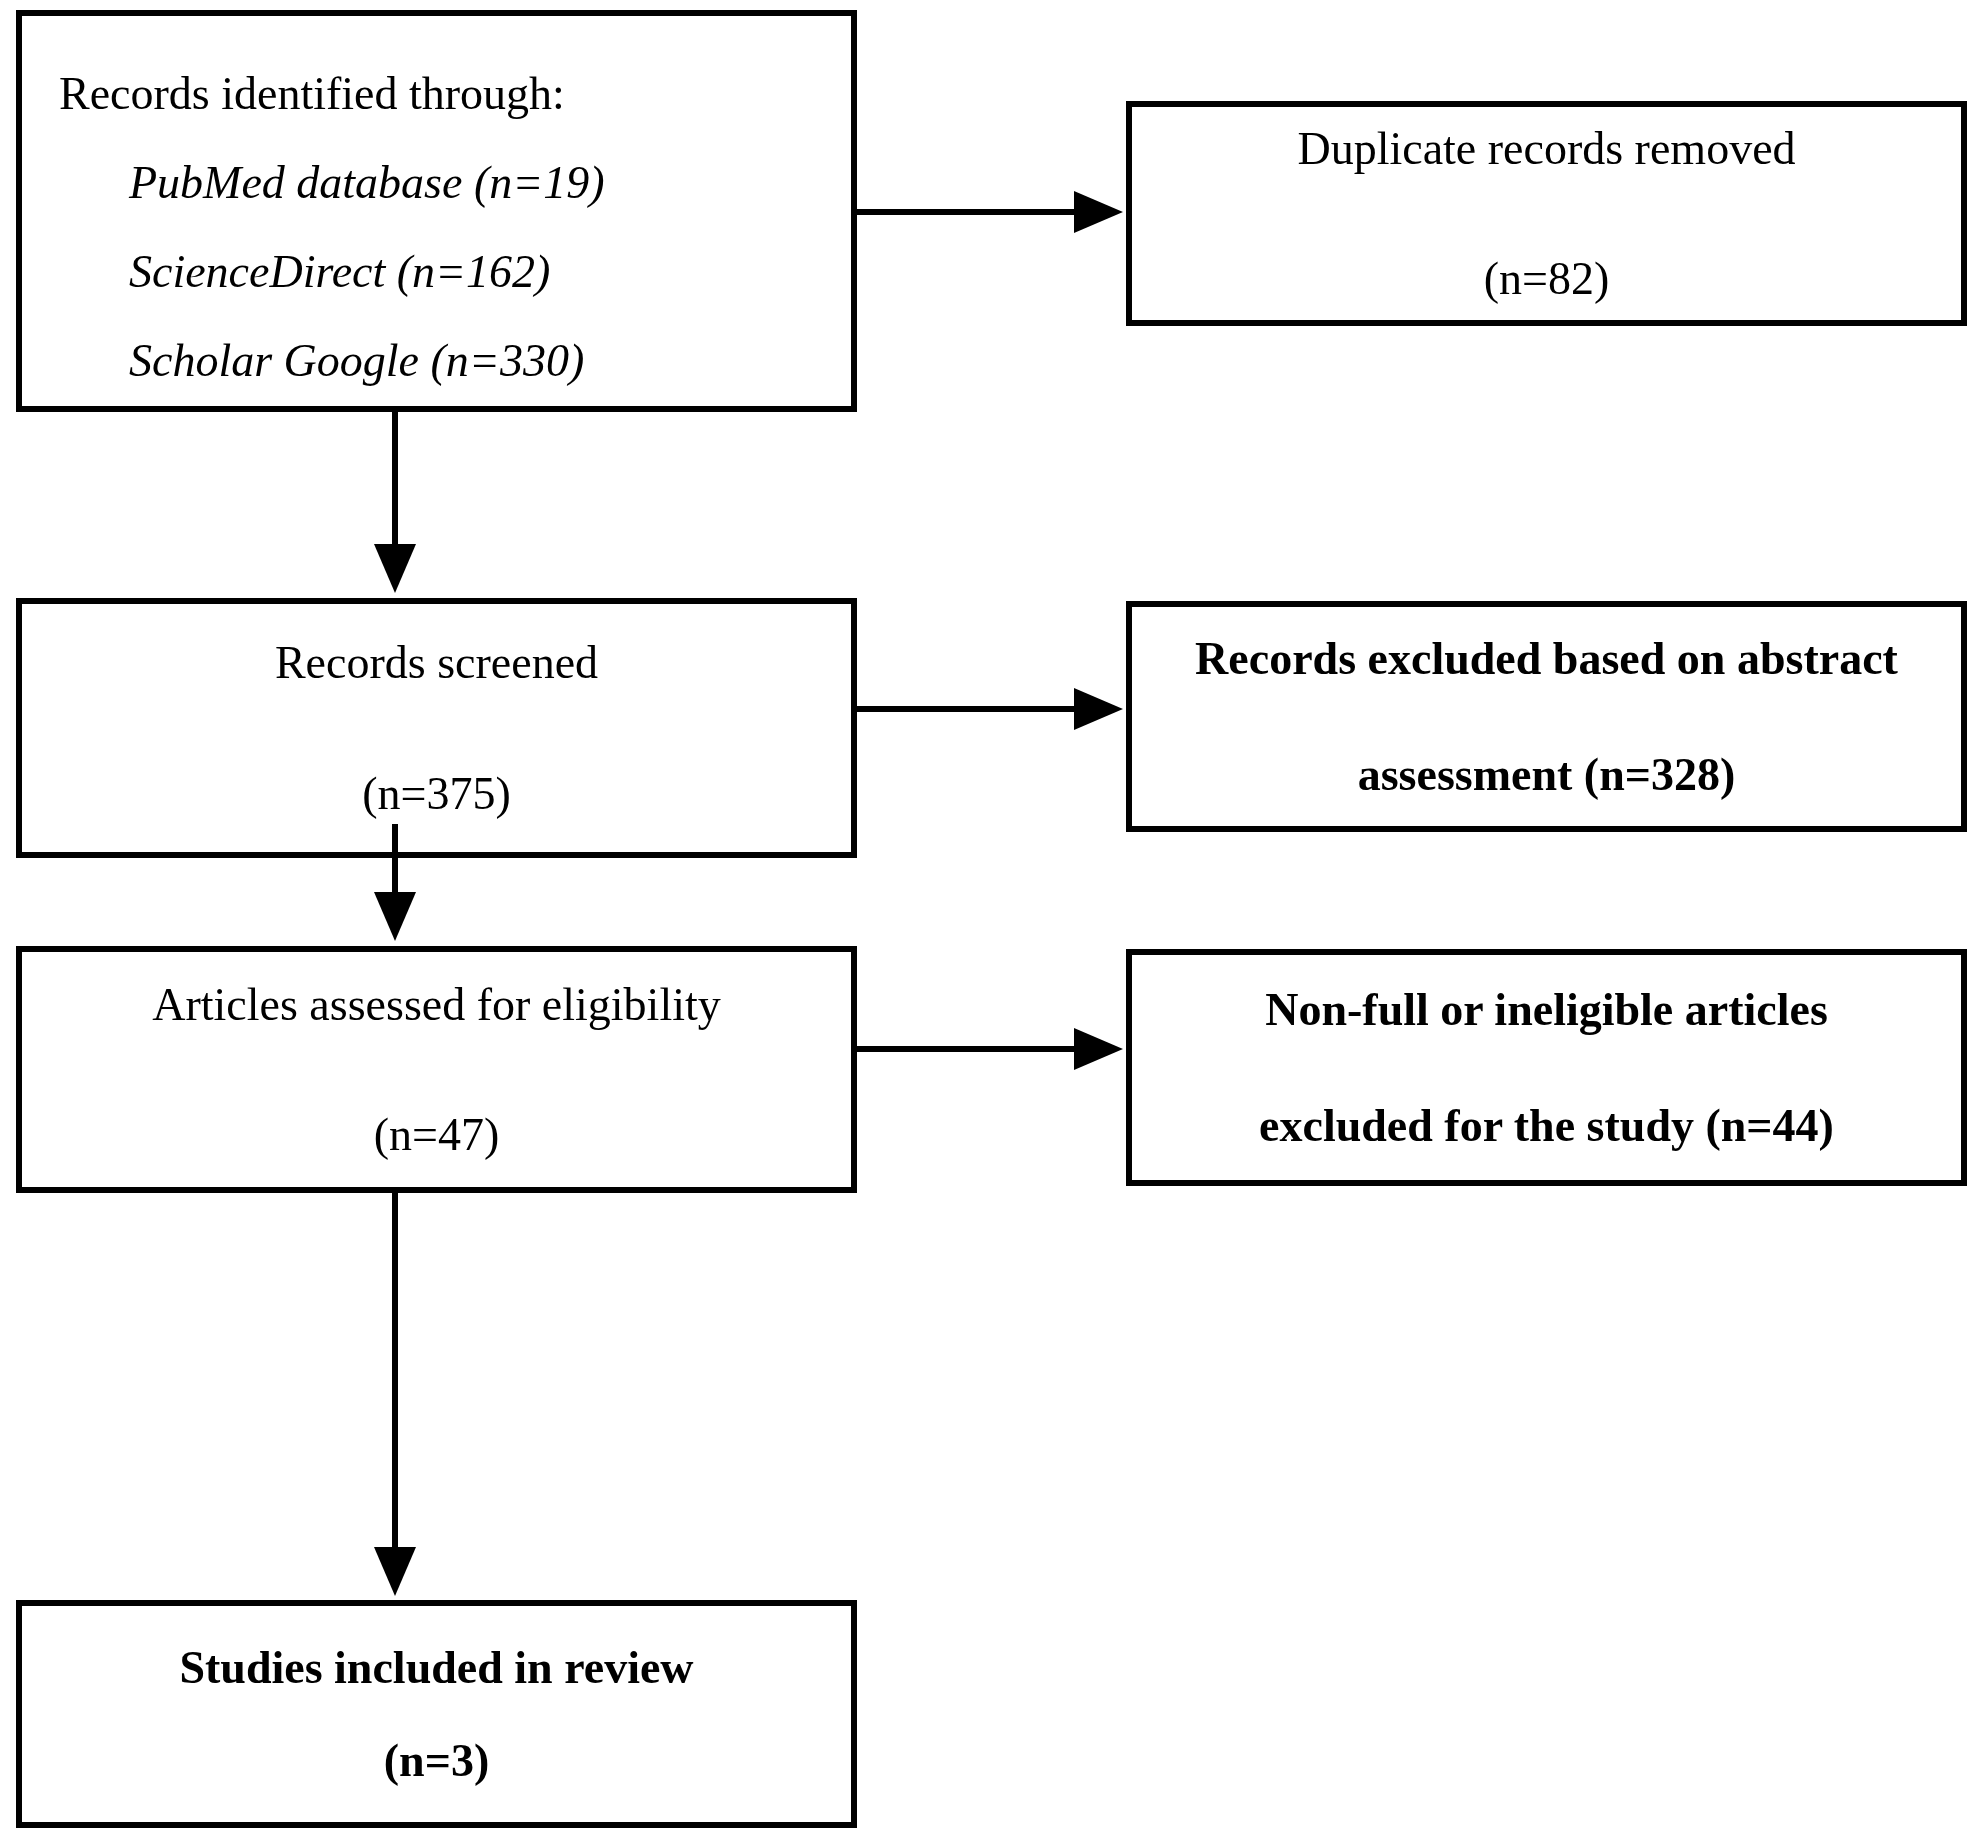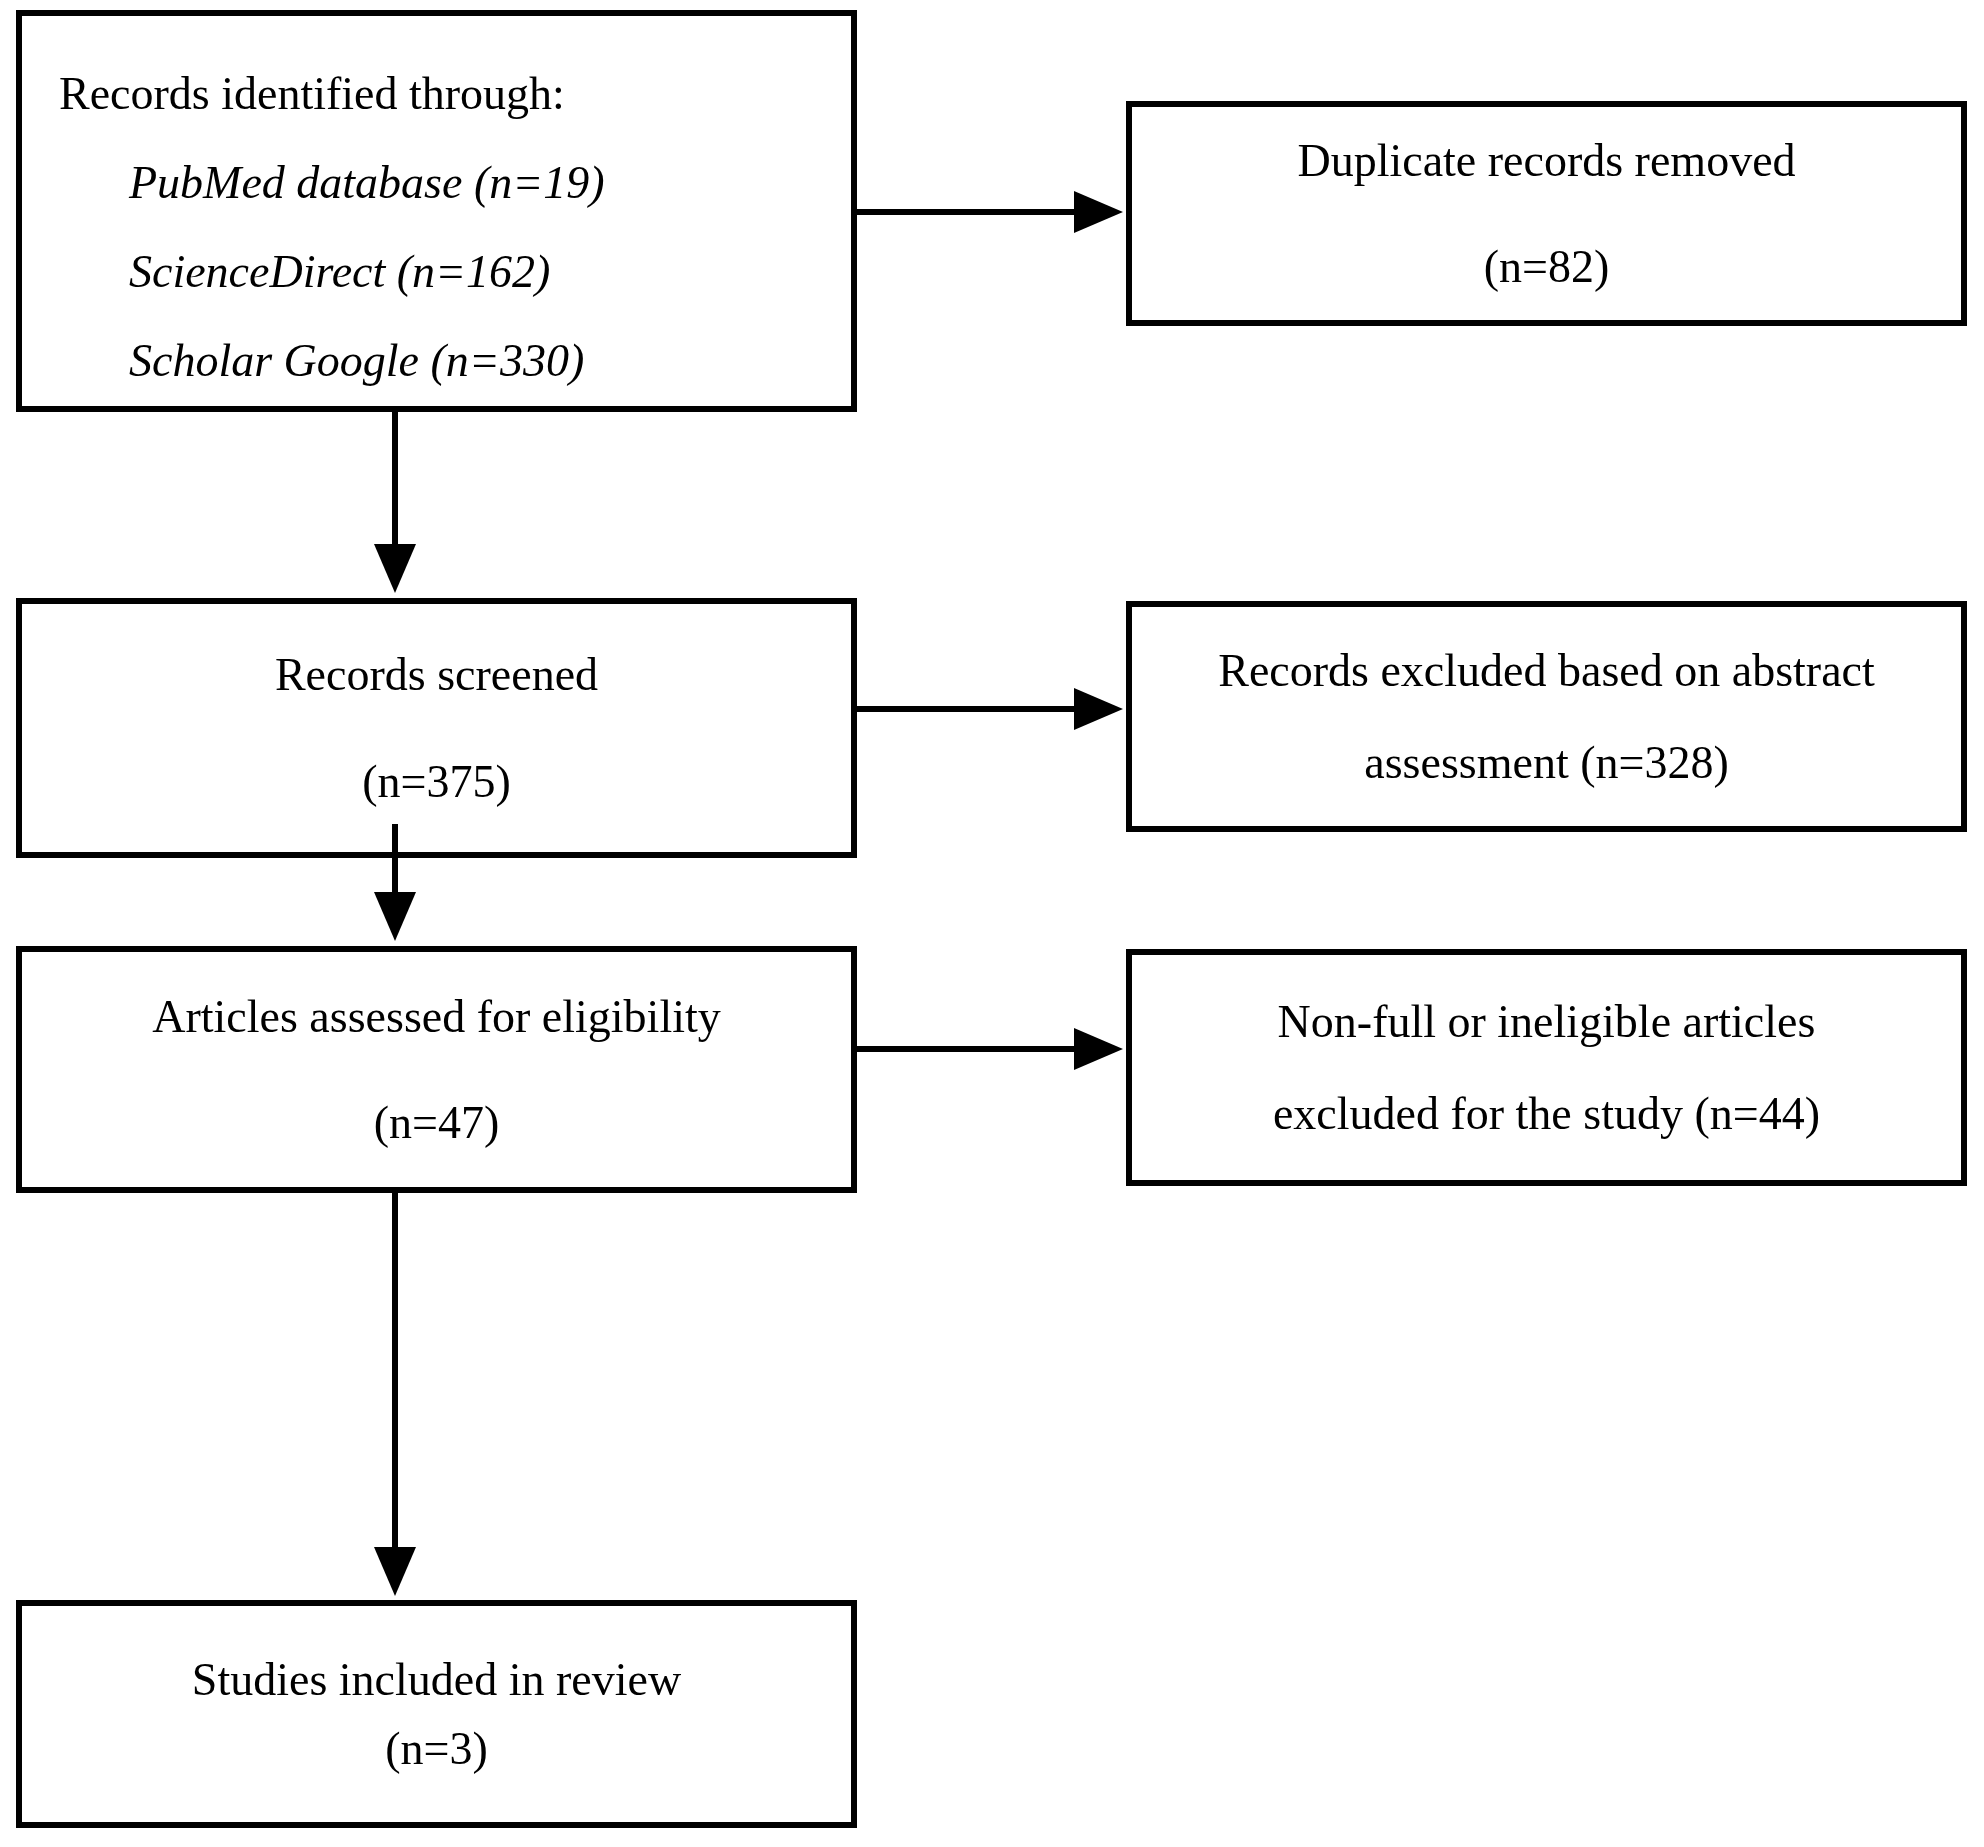--- a/index.html
+++ b/index.html
@@ -20,22 +20,22 @@
     font-size:46px;
   }
   .center-box{
     display:flex;
     flex-direction:column;
     justify-content:center;
     align-items:center;
     text-align:center;
     row-gap:51px;
   }
-  .center-box p{margin:0;line-height:1.2;text-align:center;}
-  .gap-small{row-gap:37px;}
+  .center-box p{margin:12px;line-height:1.2;text-align:center;}
+  .gap-small{row-gap:37px;font-weight:bold;}
   .box-a{padding:33px 30px 0 37px;}
   .box-a p{margin:0;line-height:89px;white-space:nowrap;}
   .box-a p.item{padding-left:70px;font-style:italic;}
   .hline{position:absolute;height:5.7px;background:#000000;}
   .vline{position:absolute;width:5.7px;background:#000000;}
   .head-right{
     position:absolute;width:0;height:0;
     border-top:21px solid transparent;
     border-bottom:21px solid transparent;
     border-left:49px solid #000000;

